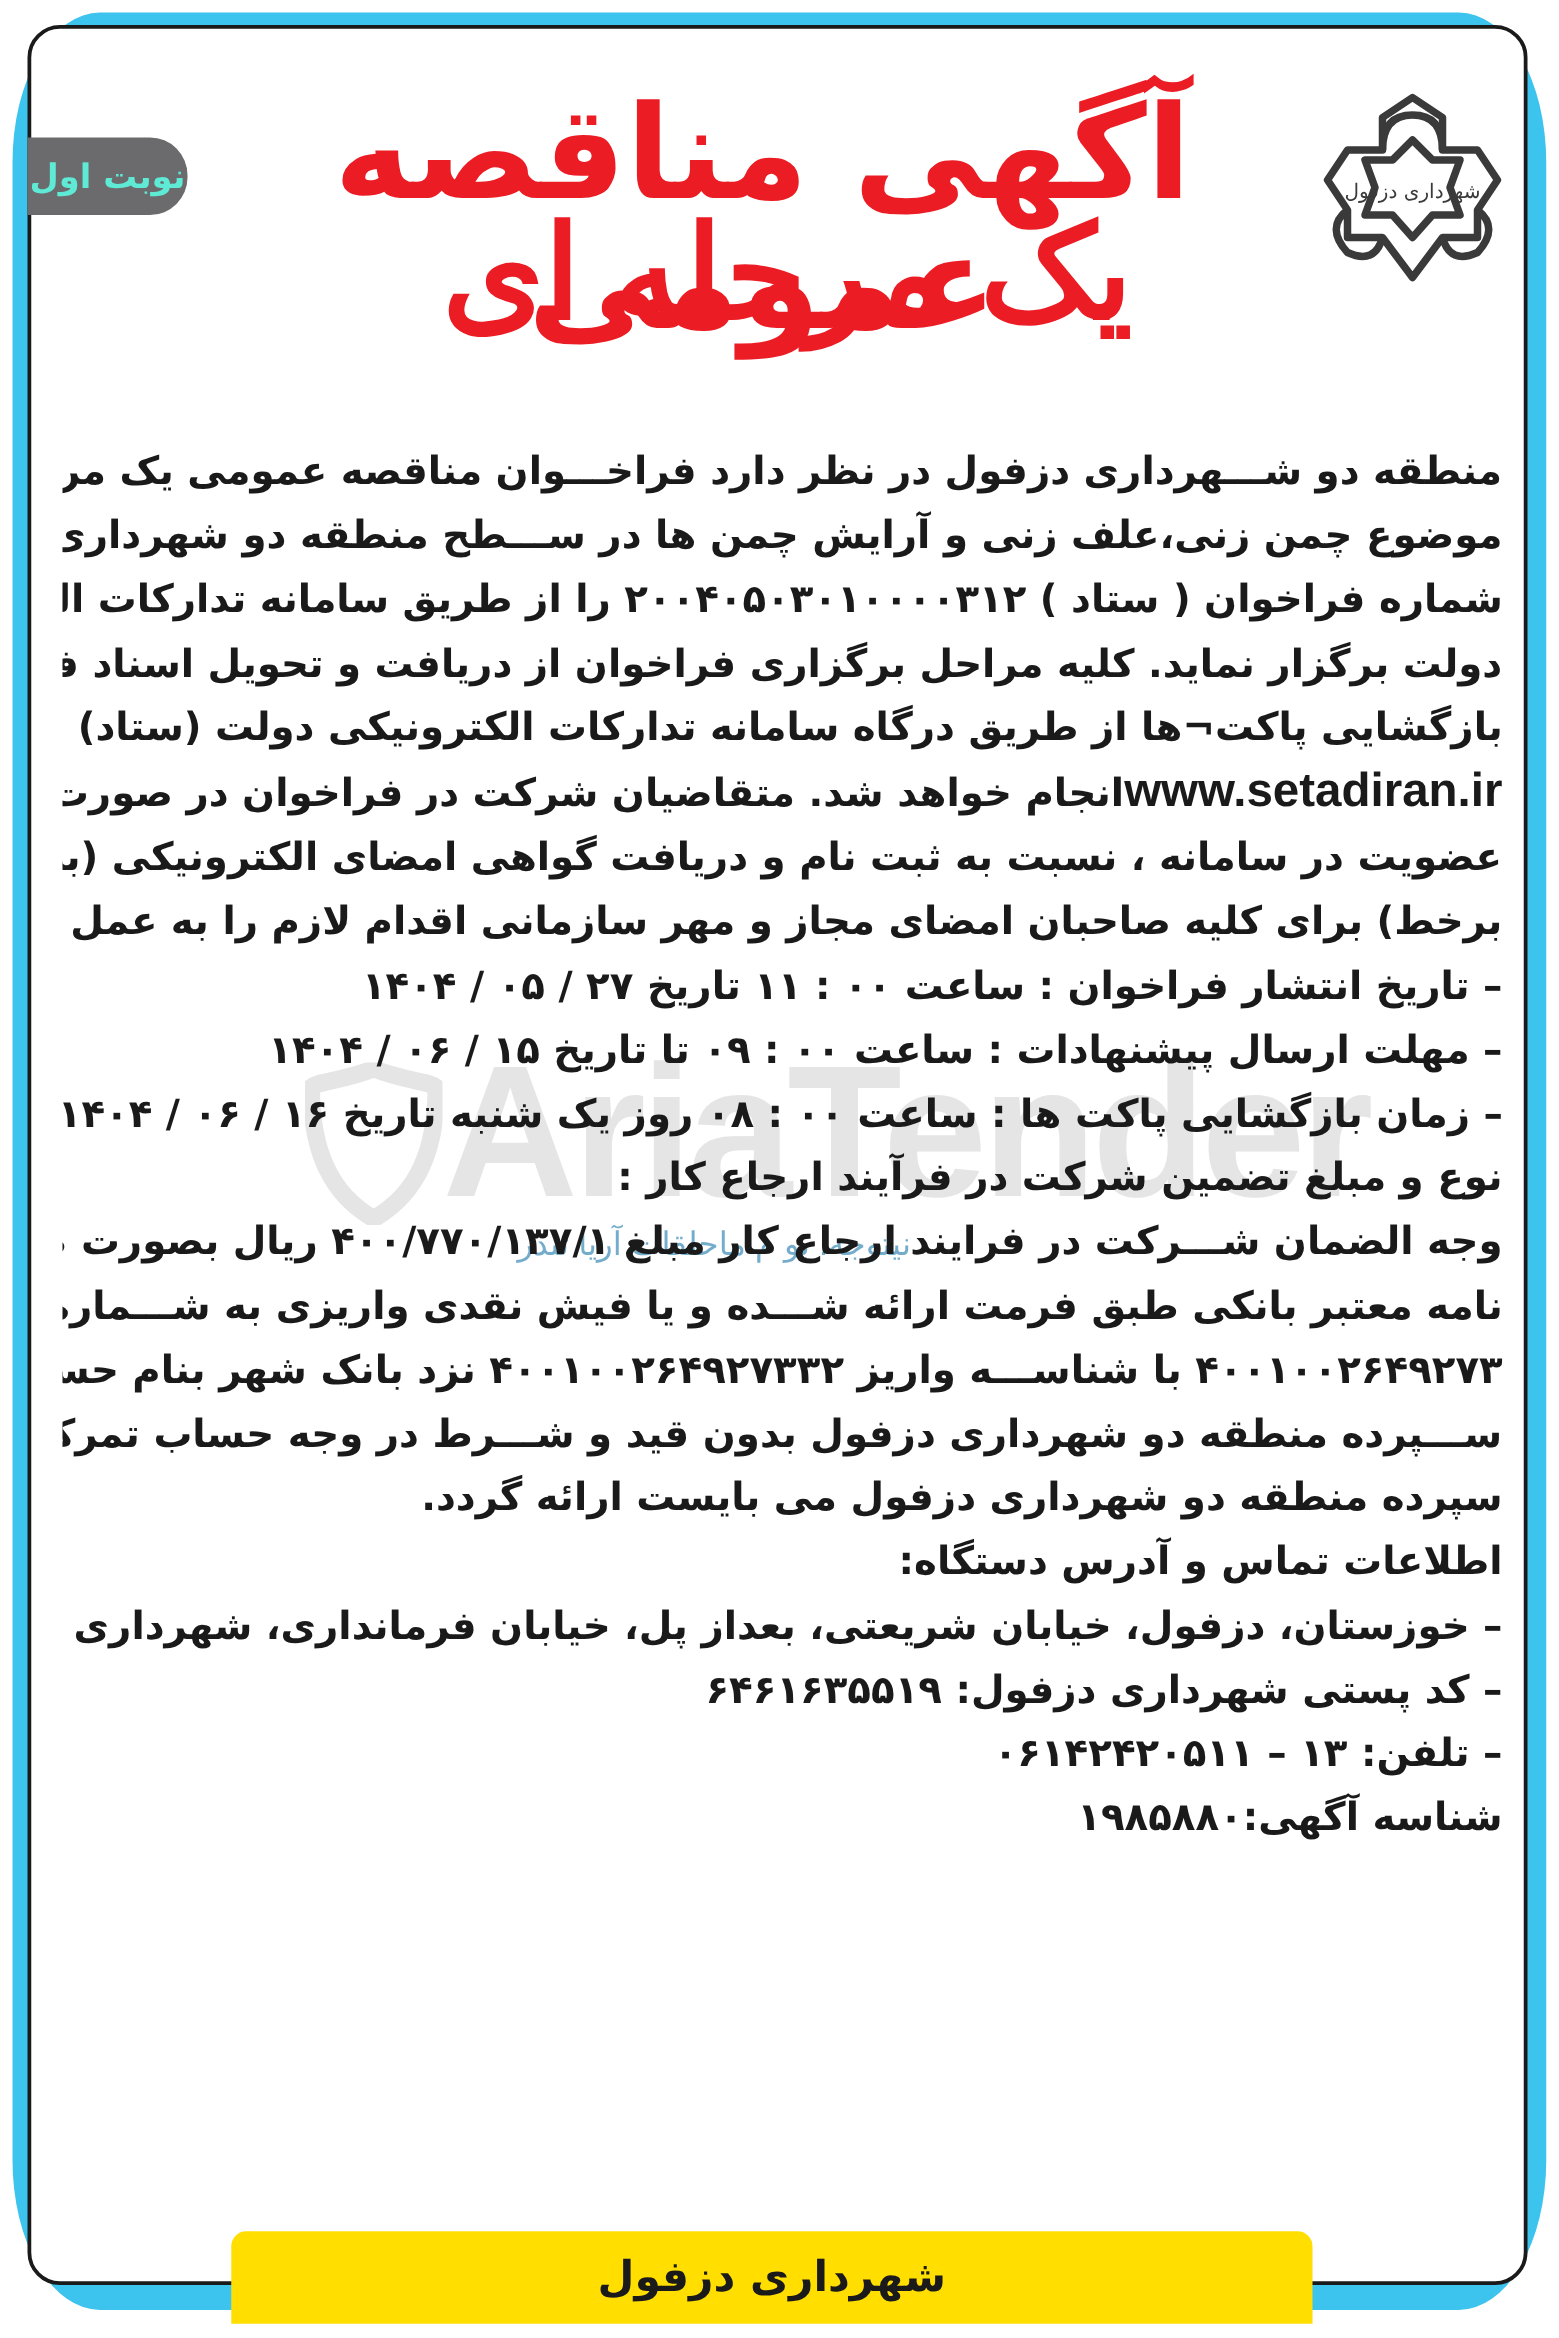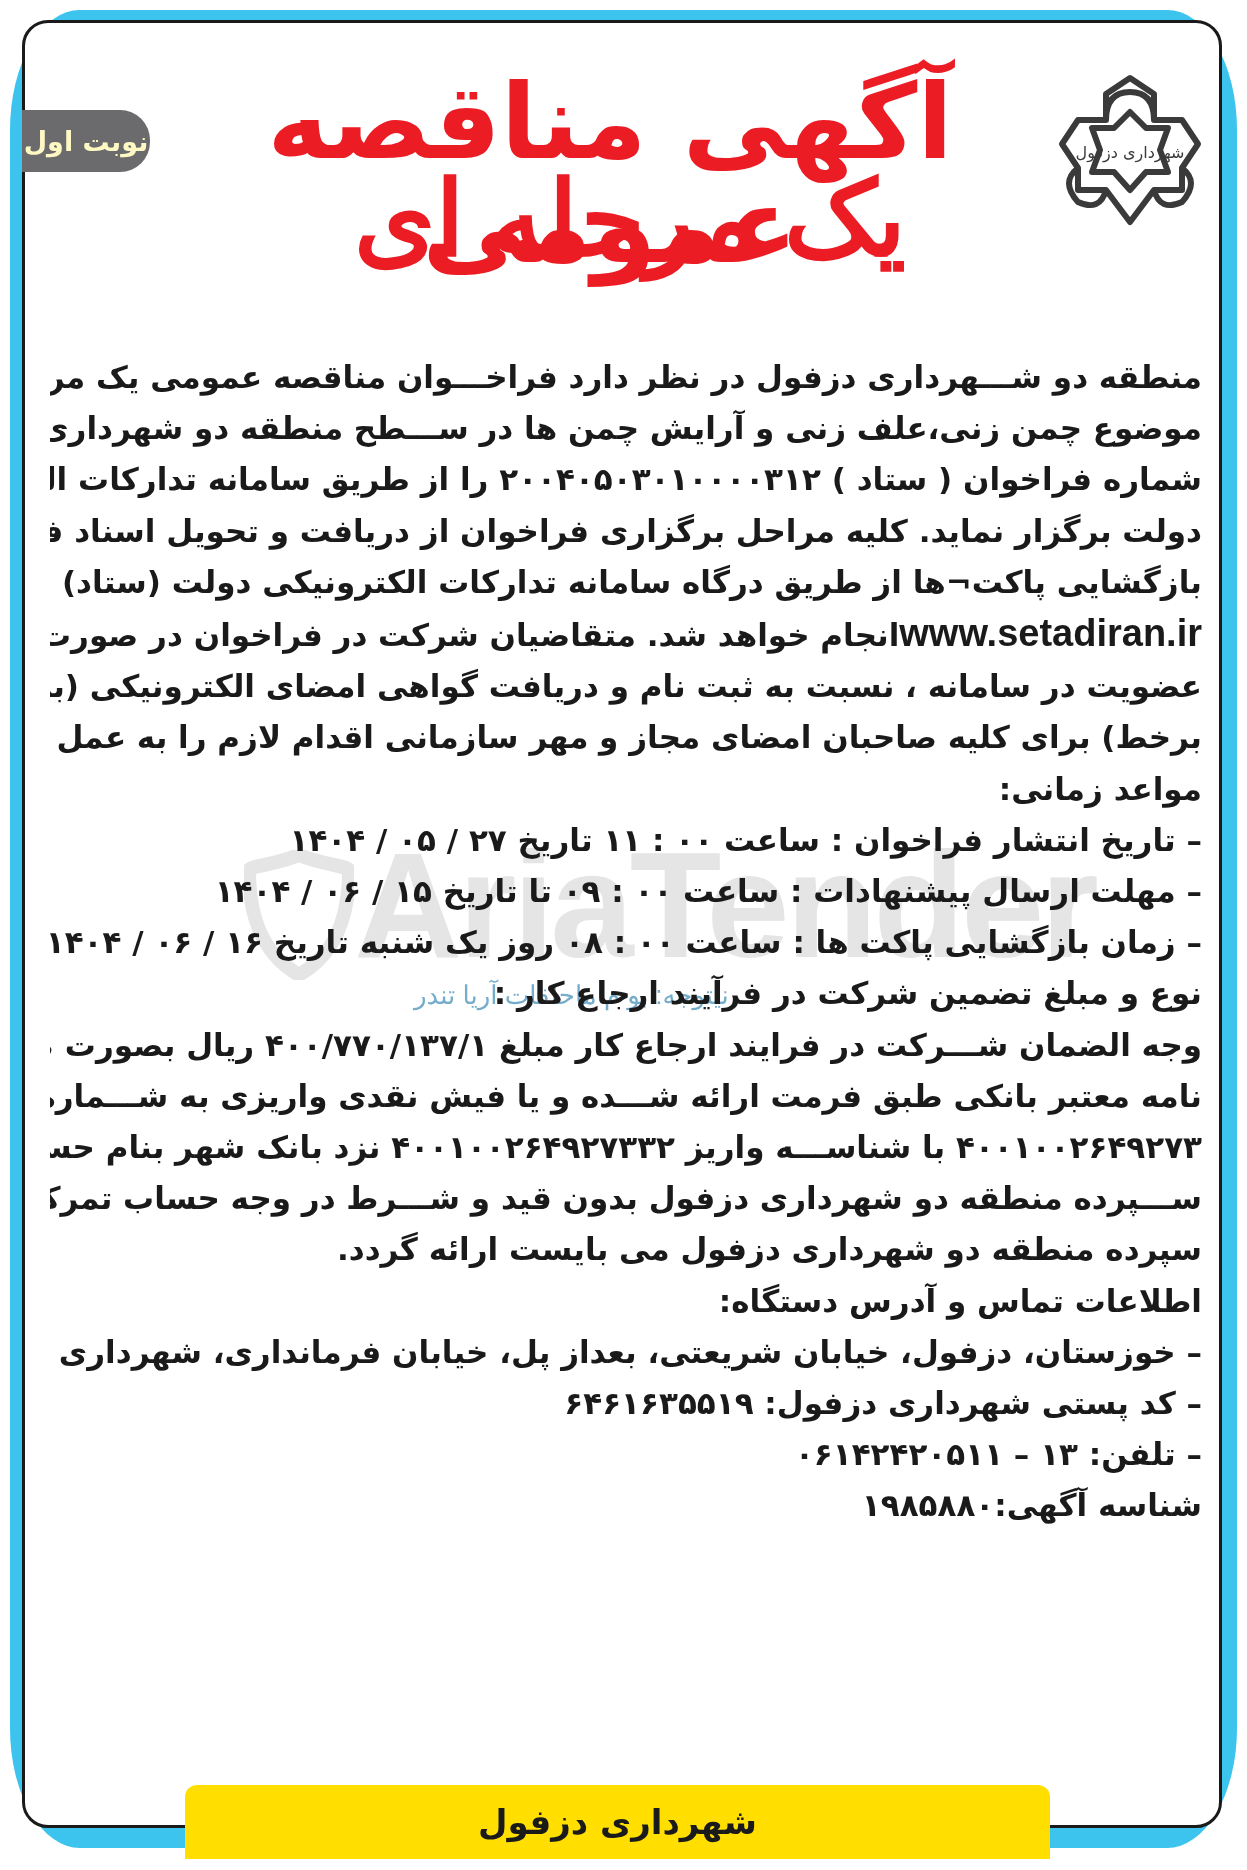--- a/index.html
+++ b/index.html
@@ -10,21 +10,21 @@
       background: #3cc3ee; border-radius: 70px / 120px;
     }
     .frame {
       position: absolute; left: 22px; top: 20px; width: 1200px; height: 1808px;
       background: #ffffff; border: 3px solid #1a1a1a; border-radius: 26px;
       box-sizing: border-box;
     }
     .badge {
       position: absolute; left: 22px; top: 110px; width: 128px; height: 62px;
       background: #6b6b6d; border-radius: 0 30px 30px 0;
-      color: #fef9c3; font-weight: bold; font-size: 27px; direction: rtl;
+      color: #5eead4; font-weight: bold; font-size: 27px; direction: rtl;
       display: flex; align-items: center; justify-content: center;
     }
     .logo {
       position: absolute; left: 1050px; top: 72px; width: 160px; height: 160px;
     }
     .title {
       position: absolute; left: 180px; width: 860px; text-align: center;
       color: #ec1c24; font-weight: bold; direction: rtl; line-height: 1;
     }
     .title.l1 { top: 70px; font-size: 104px; }
@@ -94,21 +94,20 @@
   <span class="line">موضوع چمن زنی،علف زنی و آرایش چمن ها در ســـطح منطقه دو شهرداری دزفول به</span>
   <span class="line">شماره فراخوان ( ستاد ) ۲۰۰۴۰۵۰۳۰۱۰۰۰۰۳۱۲ را از طریق سامانه تدارکات الکترونیکی</span>
   <span class="line">دولت برگزار نماید. کلیه مراحل برگزاری فراخوان از دریافت و تحویل اسناد فراخوان تا</span>
   <span class="line">بازگشایی پاکت¬ها از طریق درگاه سامانه تدارکات الکترونیکی دولت (ستاد) به آدرس</span>
   <span class="line">
     <span class="url">www.setadiran.ir</span><span>انجام خواهد شد. متقاضیان شرکت در فراخوان در صورت عدم</span>
   </span>
   <span class="line">عضویت در سامانه ، نسبت به ثبت نام و دریافت گواهی امضای الکترونیکی (به صورت</span>
   <span class="line">برخط) برای کلیه صاحبان امضای مجاز و مهر سازمانی اقدام لازم را به عمل آورند.</span>
 
-  <span class="line">مواعد زمانی:</span>
   <span class="line">– تاریخ انتشار فراخوان : ساعت ۰۰ : ۱۱ تاریخ ۲۷ / ۰۵ / ۱۴۰۴</span>
   <span class="line">– مهلت ارسال پیشنهادات : ساعت ۰۰ : ۰۹  تا تاریخ ۱۵ / ۰۶ / ۱۴۰۴</span>
   <span class="line">– زمان بازگشایی پاکت ها : ساعت ۰۰ : ۰۸ روز یک شنبه تاریخ ۱۶ / ۰۶ / ۱۴۰۴</span>
 
   <span class="line">نوع و مبلغ تضمین شرکت در فرآیند ارجاع کار :</span>
   <span class="line">وجه الضمان شـــرکت در فرایند ارجاع کار مبلغ ۴۰۰/۷۷۰/۱۳۷/۱ ریال بصورت ضمانت</span>
   <span class="line">نامه معتبر بانکی طبق فرمت ارائه شـــده و یا فیش نقدی واریزی به شـــماره حســـاب</span>
   <span class="line">۴۰۰۱۰۰۲۶۴۹۲۷۳ با شناســـه واریز ۴۰۰۱۰۰۲۶۴۹۲۷۳۳۲ نزد بانک شهر بنام حساب</span>
   <span class="line">ســـپرده منطقه دو شهرداری دزفول بدون قید و شـــرط در وجه حساب تمرکز وجوه</span>
   <span class="line">سپرده منطقه دو شهرداری دزفول می بایست ارائه گردد.</span>

